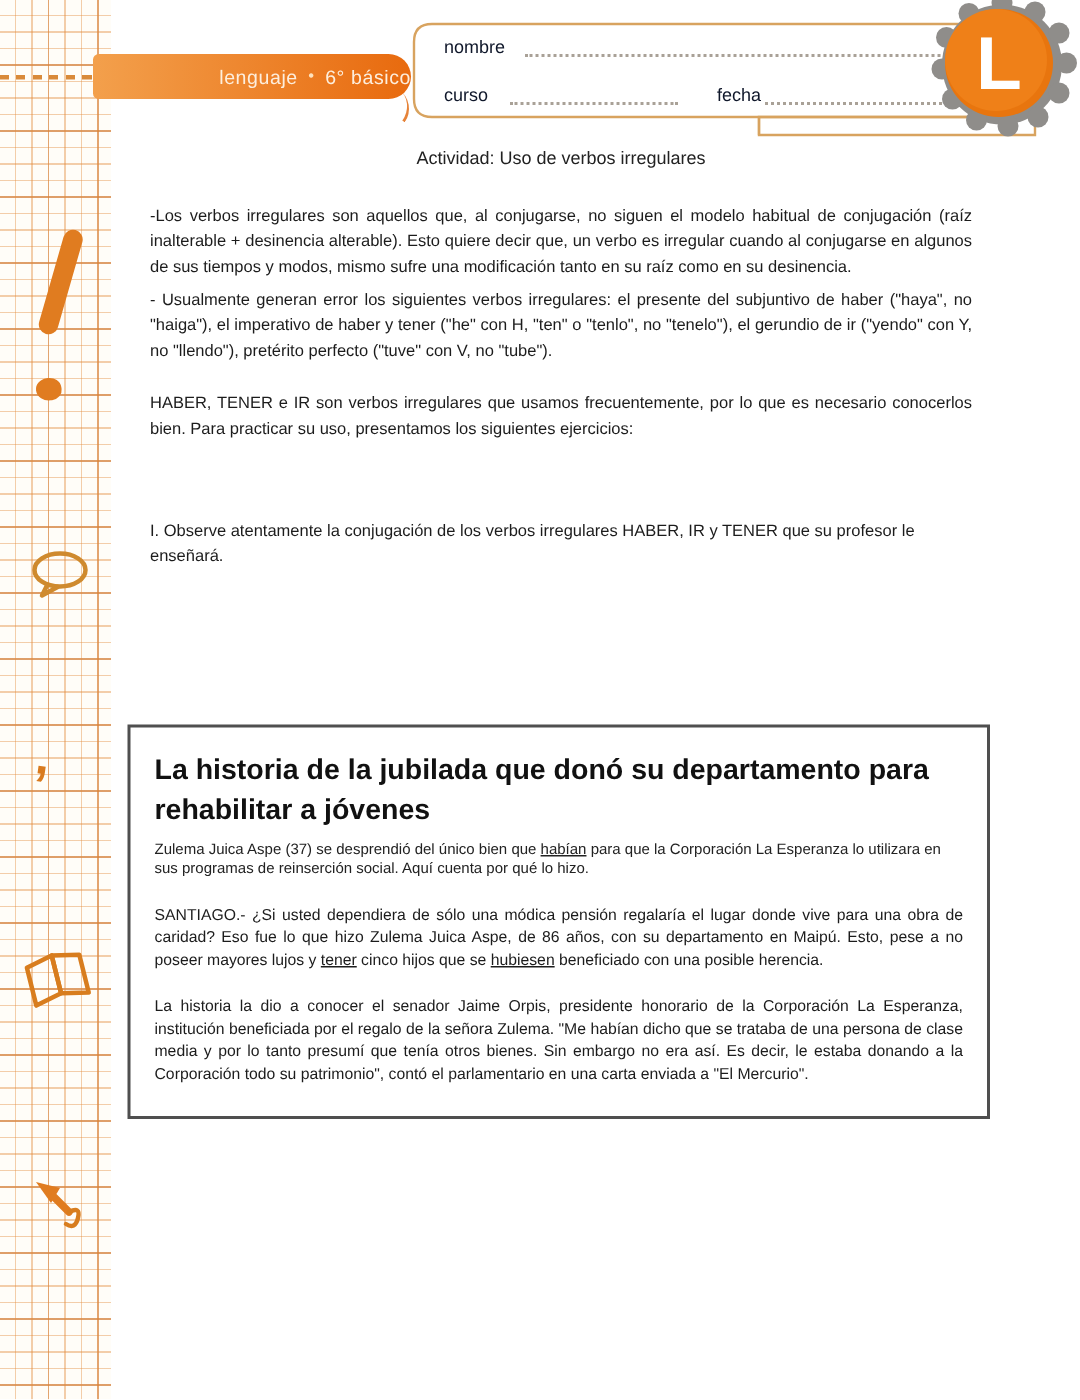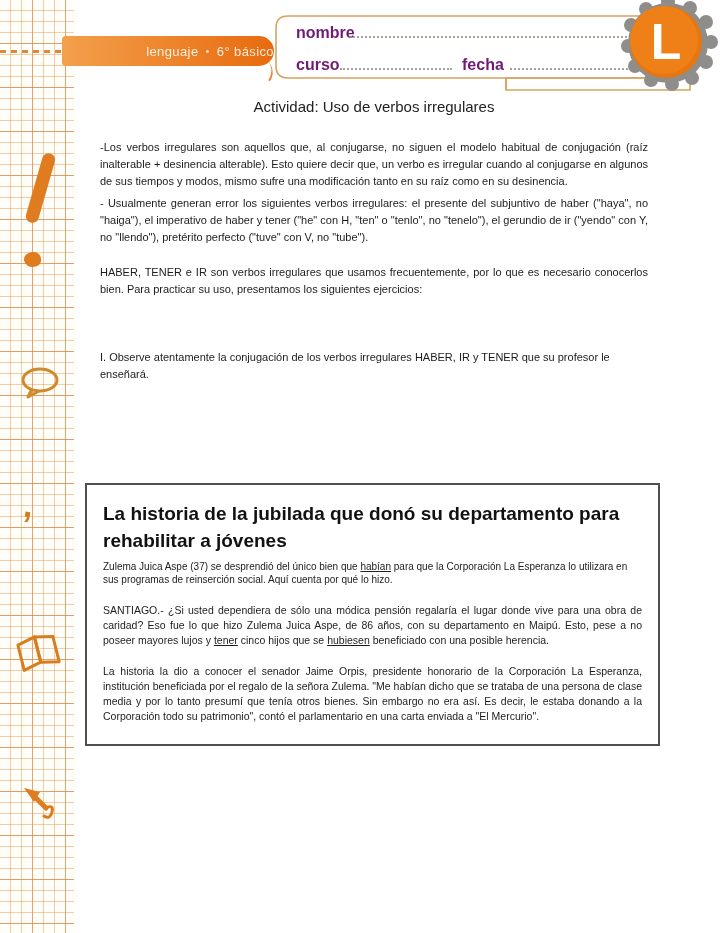--- a/index.html
+++ b/index.html
@@ -41,34 +41,34 @@
     display:flex;align-items:center;justify-content:flex-end;
     color:#fdeedd;font-size:13px;letter-spacing:.4px;
   }
   .banner-tail{position:absolute;left:258px;top:62px;width:16px;height:16px;
     border-right:2px solid #e06508;border-top-right-radius:16px;
     transform:rotate(35deg);opacity:.8;}
   .banner .bullet{margin:0 7px;font-size:11px;color:#ffe2bd;}
 
   
   .fields-box{position:absolute;left:270px;top:8px;width:430px;height:96px;}
-  .field-label{position:absolute;font-size:16px;font-weight:bold;color:#701a75;}
+  .field-label{position:absolute;font-size:12px;font-weight:normal;color:#0f172a;}
   .dots{position:absolute;height:1px;border-bottom:2px dotted #9b9186;opacity:.85;}
 
   
   .logo{position:absolute;left:618px;top:0px;width:102px;height:104px;}
   .logo-letter{
     position:absolute;left:14px;top:6px;width:68px;height:72px;
     display:flex;align-items:center;justify-content:center;
     color:#ffffff;font-size:50px;font-weight:bold;
   }
 
   
   .content{position:absolute;left:100px;top:98px;width:548px;}
-  .doc-title{text-align:center;font-size:15px;color:#222;margin:0 0 24px 0;}
+  .doc-title{text-align:center;font-size:12px;color:#222;margin:0 0 24px 0;}
   .para{font-size:11px;line-height:16.8px;text-align:justify;margin:0 0 6px 0;color:#1c1c1c;}
   .para.gap{margin-bottom:18px;}
   .para.gap-big{margin-bottom:52px;}
   .item{font-size:11px;line-height:16.5px;margin:0 0 24px 0;width:512px;color:#1c1c1c;}
   .item.last{margin-bottom:0;}
 
   
   .article-box{
     position:absolute;left:85px;top:483px;width:575px;box-sizing:border-box;
     border:2px solid #4f4f4f;background:#ffffff;
@@ -116,21 +116,21 @@
   <div class="fields-box">
     <svg width="430" height="96" viewBox="0 0 430 96">
       <path d="M18 8 H372 Q386 8 386 22 V44 H420 V82 H236 V70 H18 Q6 70 6 58 V20 Q6 8 18 8 Z
                M236 70 H386 V44" fill="#ffffff" stroke="#d8a35f" stroke-width="1.6" fill-rule="evenodd"></path>
       <path d="M236 82 V70 H386" fill="none" stroke="#d8a35f" stroke-width="1.6"></path>
     </svg>
     <span class="field-label" style="left:26px;top:16px;">nombre</span>
     <span class="dots" style="left:80px;top:27px;width:292px;"></span>
     <span class="field-label" style="left:26px;top:48px;">curso</span>
     <span class="dots" style="left:70px;top:59px;width:112px;"></span>
-    <span class="field-label" style="left:192px;top:48px;">fecha</span>
+    <span class="field-label" style="left:208px;top:48px;">fecha</span>
     <span class="dots" style="left:240px;top:59px;width:122px;"></span>
   </div>
 
   <div class="logo">
     <svg width="102" height="104" viewBox="0 0 102 104">
       <g fill="#8f8d8a">
         <circle cx="50" cy="43" r="40"></circle>
         <circle cx="50" cy="2" r="7"></circle>
           <circle cx="72" cy="8" r="7"></circle>
         <circle cx="88" cy="22" r="7"></circle>

